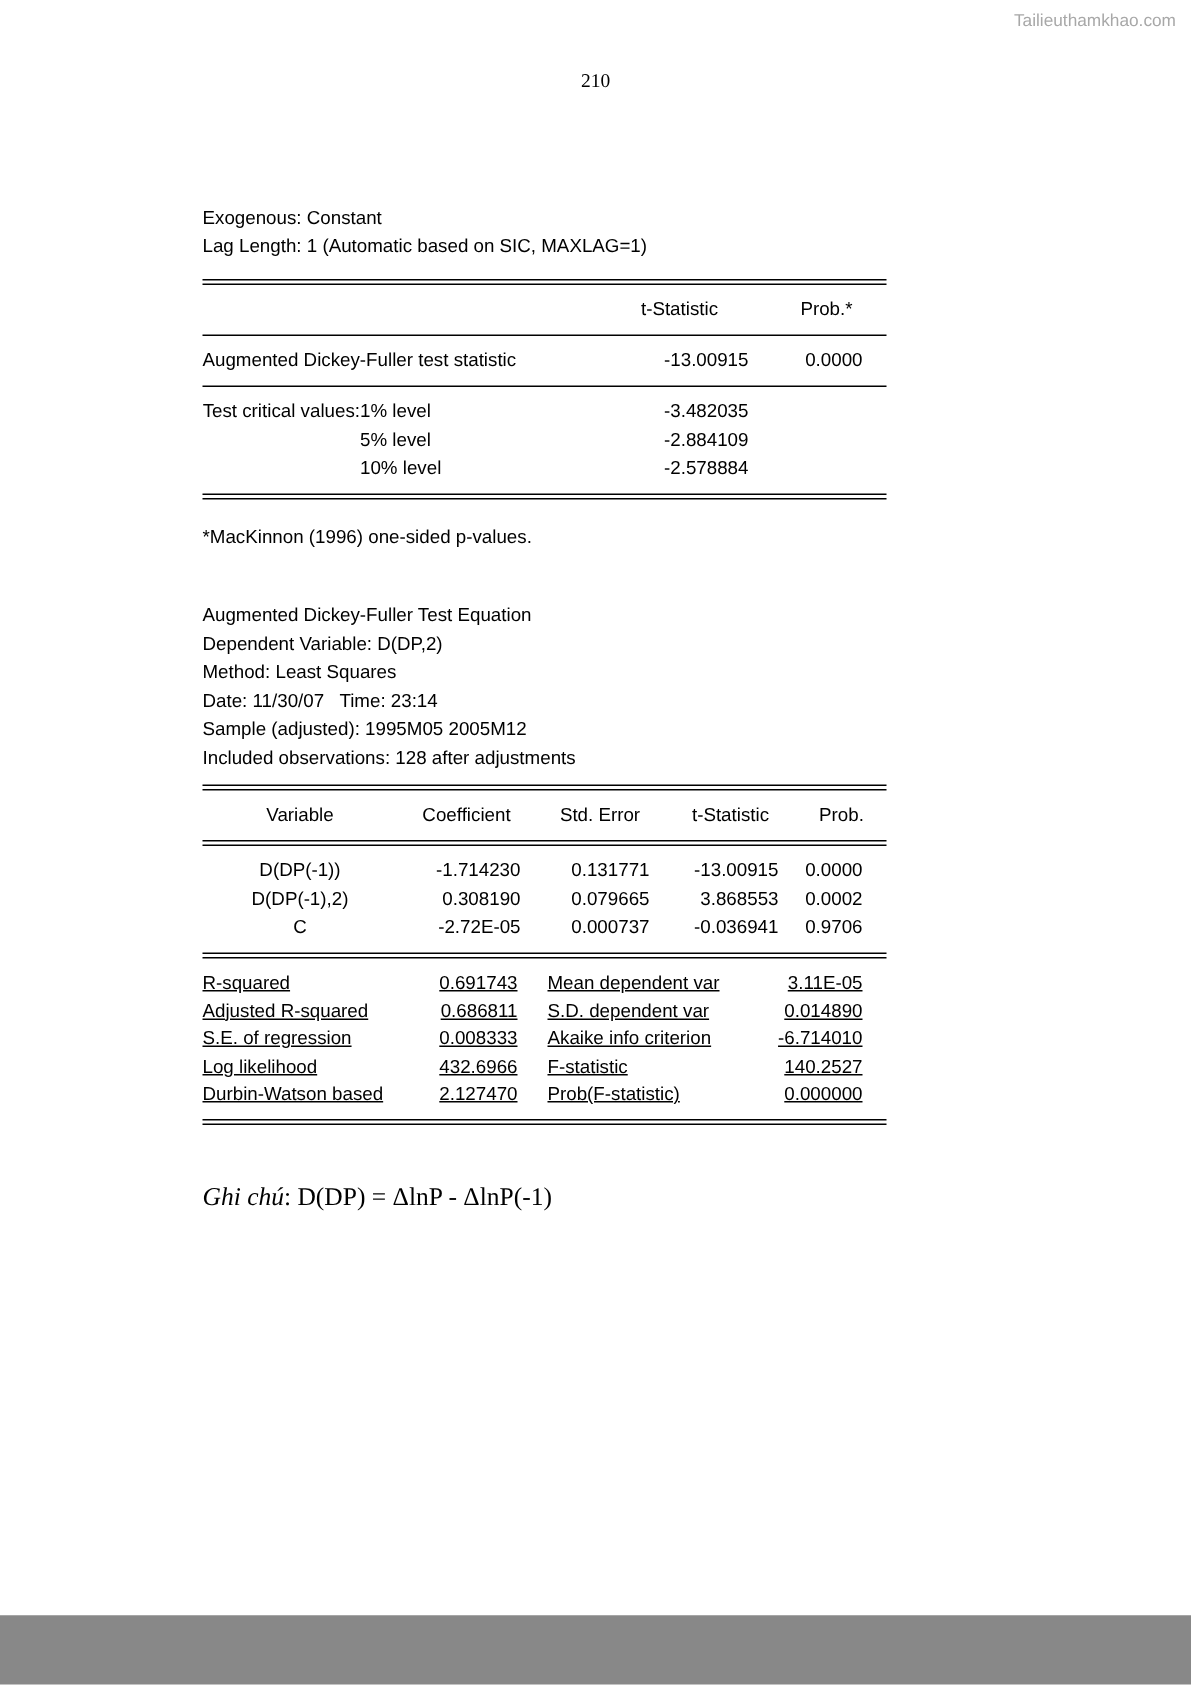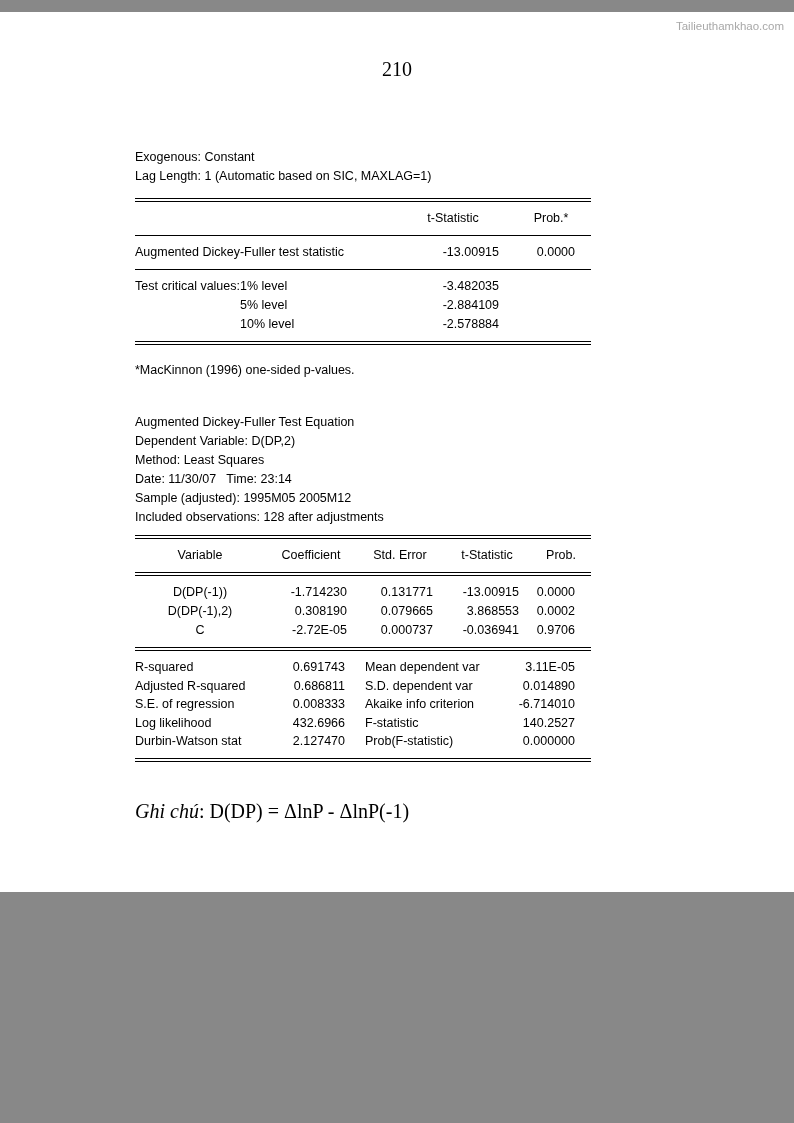--- a/index.html
+++ b/index.html
@@ -1,42 +1,42 @@
 <!DOCTYPE html>
 <html><head>
 <meta charset="utf-8">
 <style>
   * { margin: 0; padding: 0; box-sizing: border-box; }
   html, body { background: #888; }
   .page {
     position: relative;
     width: 794px;
-    height: 880px;
-    margin: 12px auto;
+    height: 1077px;
+    margin: 0 auto;
     background: #ffffff;
     font-family: "Liberation Sans", sans-serif;
     font-size: 12.5px;
     color: #000;
     overflow: hidden;
   }
   .watermark {
     position: absolute;
     top: 8px;
     right: 10px;
     font-size: 11.5px;
     color: #a8a8a8;
   }
   .page-number {
     position: absolute;
     top: 46px;
     left: 0;
     width: 100%;
     text-align: center;
     font-family: "Liberation Serif", serif;
-    font-size: 20px;
+    font-size: 13px;
   }
   .content {
     position: absolute;
     top: 136px;
     left: 135px;
     width: 456px;
   }
   .hdr-line { line-height: 19px; white-space: pre-wrap; }
   .dline { height: 4px; border-top: 1px solid #000; border-bottom: 1px solid #000; }
   .sline { height: 0; border-top: 1px solid #000; }
@@ -67,31 +67,32 @@
   .c-se   { padding-right: 10px; }
   .c-tst  { padding-right: 12px; }
   .c-prob { padding-right: 16px; }
   .t2-row .hd { text-align: center; padding-right: 0; }
 
   .sum-row {
     display: grid;
     grid-template-columns: 130px 80px 20px 130px 80px;
     line-height: 18.5px;
     padding-right: 16px;
+    text-decoration: underline;
   }
   .sum-pad { padding: 7px 0; }
   .sum-lv { text-align: right; }
   .sum-rv { text-align: right; }
 
   .note-line {
     position: absolute;
     top: 788px;
     left: 135px;
     font-family: "Liberation Serif", serif;
-    font-size: 20px;
+    font-size: 17px;
   }
   .note-italic { font-style: italic; }
 </style>
 </head>
 <body>
 
 <div class="page">
 
   <div class="watermark">Tailieuthamkhao.com</div>
   <div class="page-number">210</div>
@@ -225,21 +226,21 @@
           <div class="sum-rv">-6.714010</div>
         </div>
         <div class="sum-row">
           <div>Log likelihood</div>
           <div class="sum-lv">432.6966</div>
           <div></div>
           <div>F-statistic</div>
           <div class="sum-rv">140.2527</div>
         </div>
         <div class="sum-row">
-          <div>Durbin-Watson stat</div>
+          <div>Durbin-Watson based</div>
           <div class="sum-lv">2.127470</div>
           <div></div>
           <div>Prob(F-statistic)</div>
           <div class="sum-rv">0.000000</div>
         </div>
       </div>
 
       <div class="dline"></div>
     </div>
 

